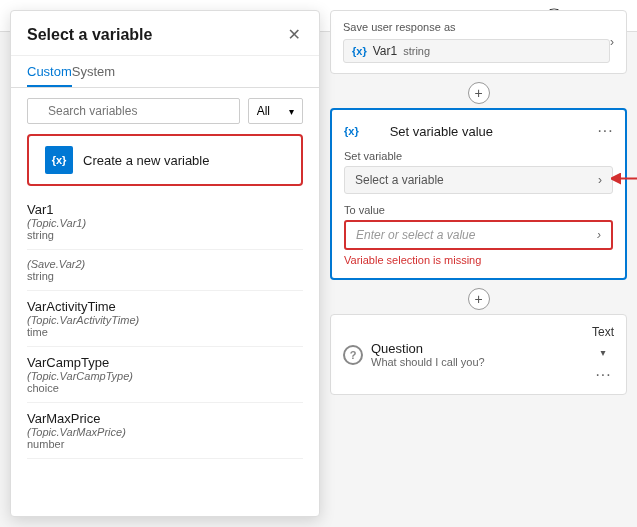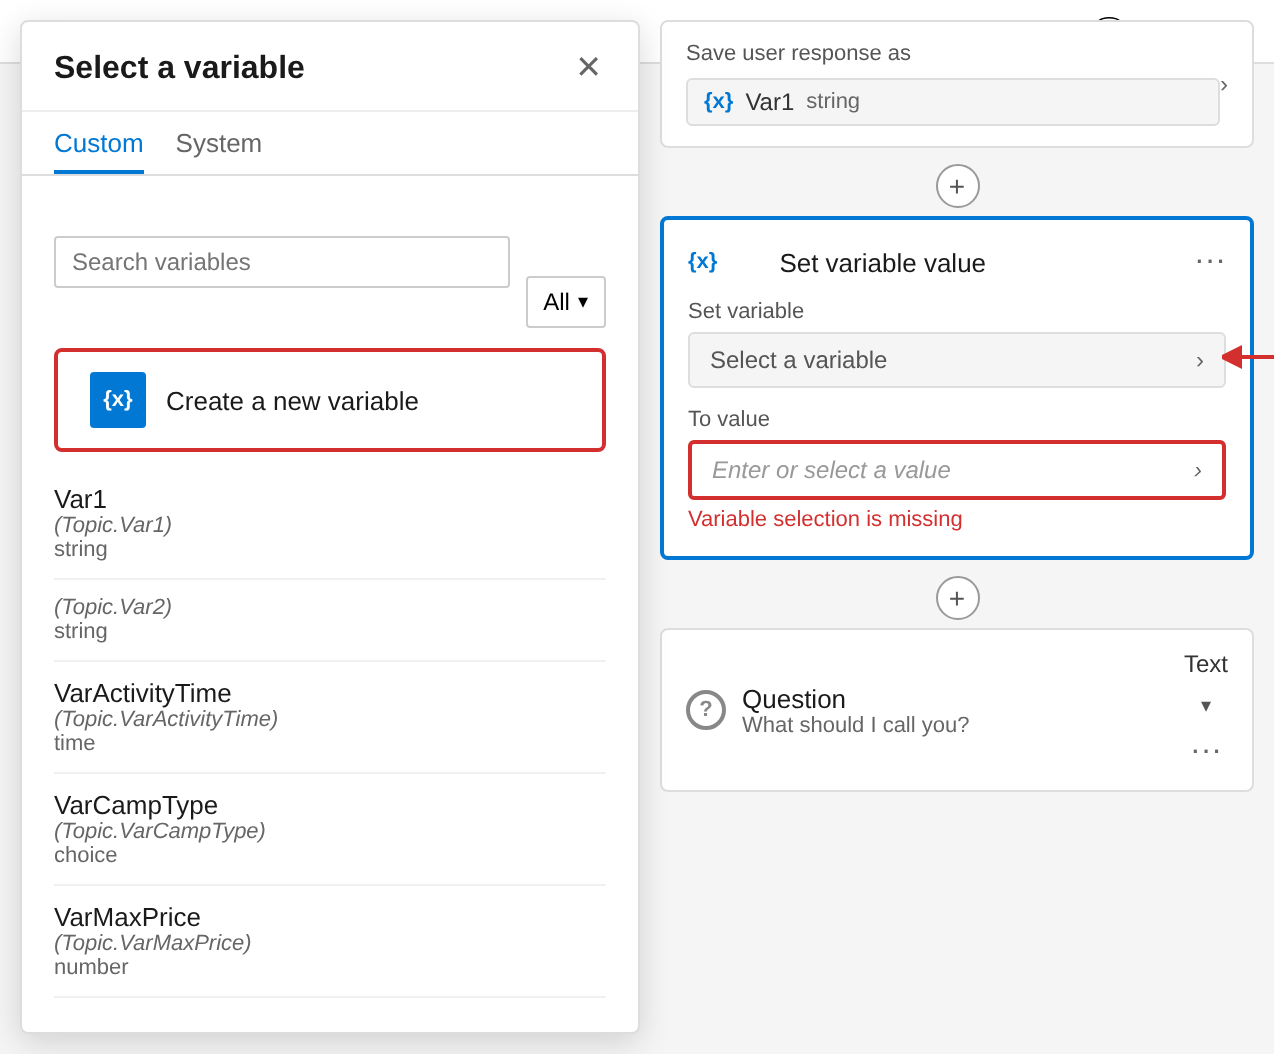--- a/index.html
+++ b/index.html
@@ -79,21 +79,20 @@
       font-size: 16px;
       line-height: 1;
       padding: 2px;
     }
 
     
     .tabs {
       display: flex;
       padding: 0 16px;
       border-bottom: 1px solid #ddd;
-      gap: 16px;
     }
 
     .tab {
       padding: 8px 0 6px 0;
       font-size: 13px;
       color: #666;
       cursor: pointer;
       border-bottom: 2px solid transparent;
     }
 
@@ -113,38 +112,37 @@
 
     .search-input-wrap {
       flex: 1;
       position: relative;
     }
 
     .search-input {
       width: 100%;
       border: 1px solid #ccc;
       border-radius: 2px;
-      padding: 5px 8px;
+      padding: 5px 20px;
       font-size: 12px;
       color: #999;
       outline: none;
     }
 
     .all-dropdown {
       display: flex;
       align-items: center;
-      gap: 4px;
+      gap: 19px;
       border: 1px solid #ccc;
       border-radius: 2px;
       padding: 5px 8px;
       font-size: 12px;
       cursor: pointer;
       background: white;
       white-space: nowrap;
-      margin-top: 40px;
     }
 
     
     .create-new {
       display: flex;
       align-items: center;
       gap: 10px;
       padding: 10px 16px;
       margin: 0 16px 8px 16px;
       border: 2px solid #d32f2f;
@@ -482,21 +480,21 @@
     <span class="create-label">Create a new variable</span>
   </div>
 
   <div class="var-list">
     <div class="var-item">
       <div class="var-name">Var1</div>
       <div class="var-topic">(Topic.Var1)</div>
       <div class="var-type">string</div>
     </div>
     <div class="var-item">
-      <div class="var-topic">(Topic.Var2)</div>
+      <div class="var-topic">(Save.Var2)</div>
       <div class="var-type">string</div>
     </div>
     <div class="var-item">
       <div class="var-name">VarActivityTime</div>
       <div class="var-topic">(Topic.VarActivityTime)</div>
       <div class="var-type">time</div>
     </div>
     <div class="var-item">
       <div class="var-name">VarCampType</div>
       <div class="var-topic">(Topic.VarCampType)</div>

